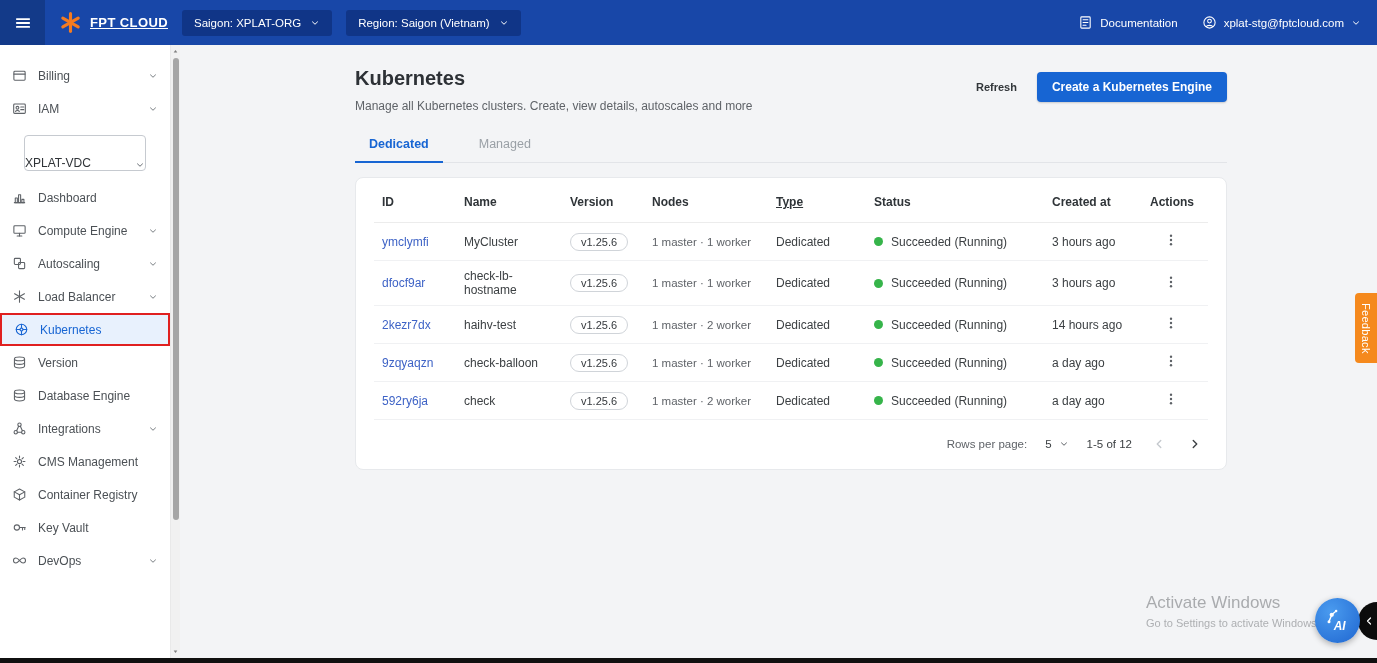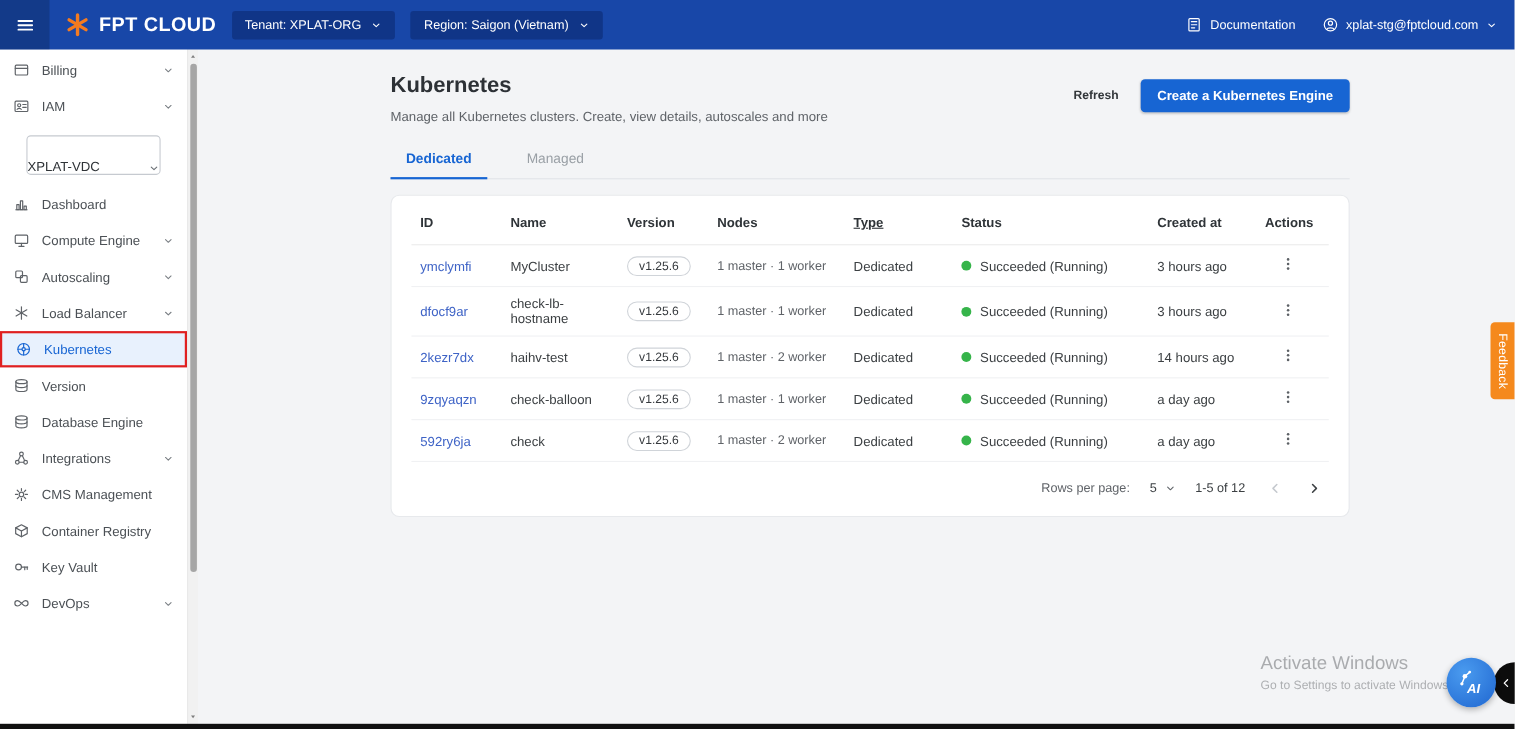--- a/index.html
+++ b/index.html
@@ -13,29 +13,29 @@
   button{font-family:inherit;background:none;border:none;cursor:pointer;color:inherit;}
   a{text-decoration:none;cursor:pointer;}
   svg{display:block;}
 
   
   .topbar{position:absolute;top:0;left:0;right:0;height:45px;background:var(--topbar,#1847a8);display:flex;align-items:center;color:#fff;z-index:20;}
   .tb-menu{width:45px;height:45px;background:rgba(0,0,0,.18);display:flex;align-items:center;justify-content:center;cursor:pointer;flex:none;}
   .tb-menu svg{width:18px;height:18px;}
   .tb-logo{display:flex;align-items:center;gap:7px;margin-left:13px;cursor:pointer;}
   .logo-mark svg{width:25px;height:25px;}
-  .logo-text{font-size:18px;font-weight:800;letter-spacing:.4px;white-space:nowrap;}
+  .logo-text{font-size:13px;font-weight:800;letter-spacing:.4px;white-space:nowrap;text-decoration:underline;}
   .tb-pill{display:flex;align-items:center;gap:9px;background:rgba(6,23,82,.38);color:#fff;font-size:11.5px;padding:7px 12px;border-radius:3px;margin-left:14px;white-space:nowrap;}
   .tb-right{margin-left:auto;display:flex;align-items:center;gap:24px;padding-right:16px;}
   .tb-doc,.tb-account{display:flex;align-items:center;gap:7px;font-size:11.5px;cursor:pointer;white-space:nowrap;}
   .tb-ic svg{width:15px;height:15px;}
   .chev svg{width:10px;height:10px;}
 
   
-  .sidebar{position:absolute;top:33px;left:0;width:170px;bottom:5px;background:#fff;z-index:10;padding-top:14px;overflow:hidden;}
+  .sidebar{position:absolute;top:45px;left:0;width:170px;bottom:5px;background:#fff;z-index:10;padding-top:14px;overflow:hidden;}
   .sb-item{display:flex;align-items:center;gap:11px;height:33px;padding:0 12px;font-size:12px;color:#4b5055;cursor:pointer;}
   .sb-icon{color:#5f6368;flex:none;}
   .sb-icon svg{width:15px;height:15px;}
   .sb-label{flex:1;white-space:nowrap;overflow:hidden;}
   .sb-chev{color:#7a7f84;}
   .sb-chev svg{width:10px;height:10px;}
   .sb-item.active{background:#e8f1fd;color:var(--accent,#1765d3);border:2px solid var(--annotation,#e02020);}
   .sb-item.active .sb-icon{color:var(--accent,#1765d3);}
   #sb-main{margin-top:10px;}
   .vdc-select{margin:10px 24px 0;height:36px;border:1px solid #c6cad0;border-radius:4px;display:flex;align-items:flex-end;justify-content:space-between;padding:0 0;font-size:12px;color:#2f3337;cursor:pointer;background:#fff;}
@@ -116,21 +116,21 @@
           <g fill="#f47b20">
             <rect x="10.5" y="2" width="3" height="20" rx="1.5"></rect>
             <rect x="10.5" y="2" width="3" height="20" rx="1.5" transform="rotate(60 12 12)"></rect>
             <rect x="10.5" y="2" width="3" height="20" rx="1.5" transform="rotate(-60 12 12)"></rect>
           </g>
         </svg>
       </span>
     <span class="logo-text">FPT CLOUD</span>
   </div>
   <button class="tb-pill">
-    <span>Tenant: XPLAT-ORG</span>
+    <span>Saigon: XPLAT-ORG</span>
     <span class="chev">
         <svg viewBox="0 0 16 16" fill="none" stroke="currentColor" stroke-width="1.6" stroke-linecap="round" stroke-linejoin="round">
           <polyline points="4,6.2 8,10 12,6.2"></polyline>
         </svg>
       </span>
   </button>
   <button class="tb-pill">
     <span>Region: Saigon (Vietnam)</span>
     <span class="chev">
         <svg viewBox="0 0 16 16" fill="none" stroke="currentColor" stroke-width="1.6" stroke-linecap="round" stroke-linejoin="round">

